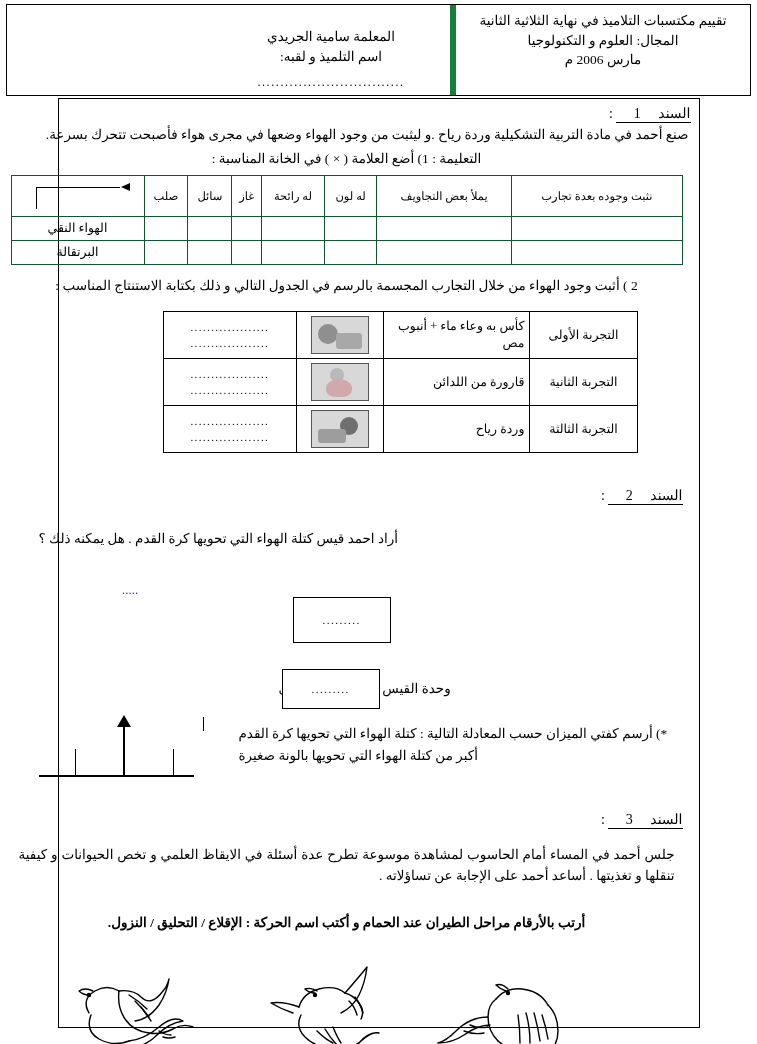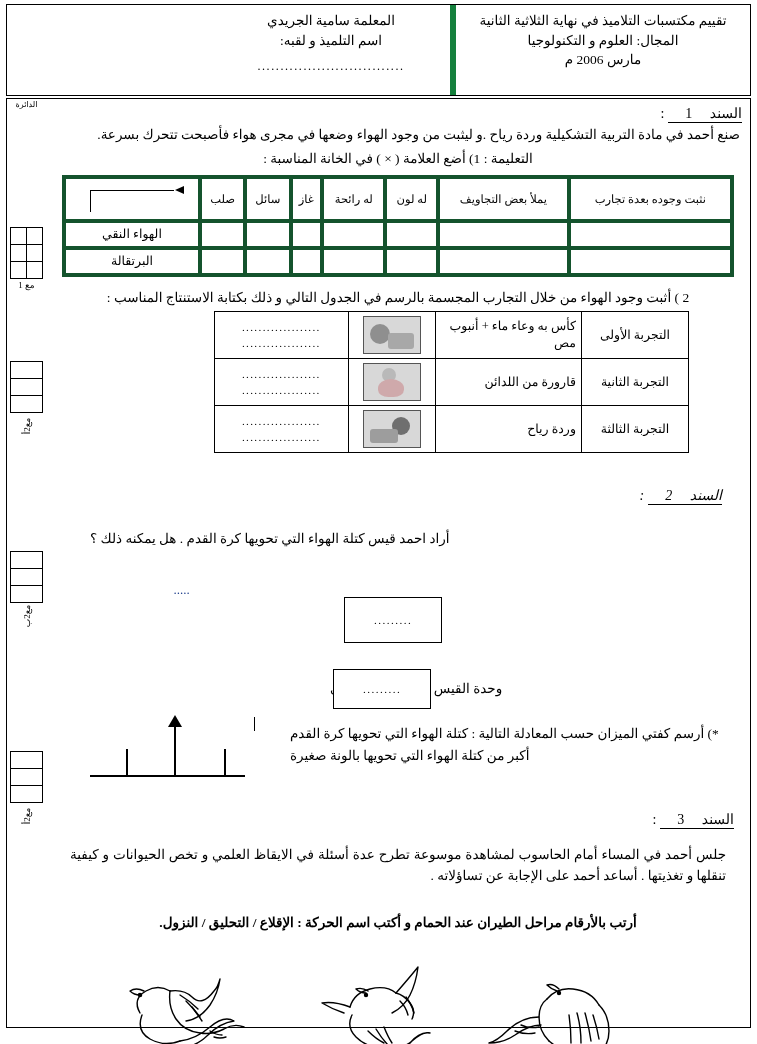--- a/index.html
+++ b/index.html
@@ -32,27 +32,27 @@
   .hdr-cell{
     box-sizing:border-box;
     padding:6px 8px 0 8px;
     text-align:center;
     line-height:1.45;
     font-size:13.5px;
   }
   .hdr-right{width:205px;border-left:1px solid #000;}
   .hdr-mid{width:300px;border-left:6px solid #15803d;}
   .hdr-left{width:238px;text-align:center;}
-  .hdr-left .nm{margin-top:0;}
+  .hdr-left .nm{margin-top:16px;}
   .hdr-left .dots{letter-spacing:1.6px;font-size:12px;margin-top:8px;}
 
   
   .frame{
     position:relative;
-    width:745px;
+    width:642px;
     margin:2px auto 0 auto;
     height:930px;
     border:1px solid #000;
     box-sizing:border-box;
     display:flex;
     flex-direction:row;
   }
   .marks-col{
     width:40px;
     border-left:1px solid #000;
@@ -111,21 +111,21 @@
   .instr{margin:4px 10px 0 10px;text-align:center;font-size:13.5px;}
 
   
   table.t1{
     border-collapse:collapse;
     margin:8px 16px 0 16px;
     width:672px;
     font-size:11.5px;
   }
   table.t1 td,table.t1 th{
-    border:4px solid #14532d;
+    border:1px solid #14532d;
     text-align:center;
     vertical-align:middle;
     font-weight:normal;
     height:21px;
     padding:1px 2px;
     line-height:1.25;
   }
   table.t1 thead td{height:38px;}
   table.t1 .hd-arrow{width:128px;position:relative;}
   table.t1 .rowlab{text-align:center;font-size:12.5px;}
@@ -334,21 +334,21 @@
             <td class="c-ans">
               <span class="dl">...................</span>
               <span class="dl">...................</span>
             </td>
           </tr>
         </tbody>
       </table>
 
       <div class="mini-dots">.....</div>
 
-      <div class="sanad" style="position:absolute;top:382px;right:20px;left:8px;font-style:italic;">
+      <div class="sanad" style="position:absolute;top:382px;right:8px;left:8px;">
         <span style="float:right;">
           <span class="sanad-line">السند</span><span class="sanad-line">&nbsp;&nbsp;&nbsp;&nbsp;&nbsp;</span><span class="sanad-line">2</span><span class="sanad-line">&nbsp;&nbsp;&nbsp;&nbsp;&nbsp;</span>
           <span>:</span>
         </span>
       </div>
 
       <div class="para r" style="position:absolute;top:428px;right:10px;width:640px;">أراد احمد قيس كتلة الهواء التي تحويها كرة القدم . هل يمكنه ذلك ؟</div>
       <div class="ansbox bx1">.........</div>
 
       <div class="para r" style="position:absolute;top:578px;right:10px;width:400px;">وحدة القيس التي سيعتمدها هي</div>

